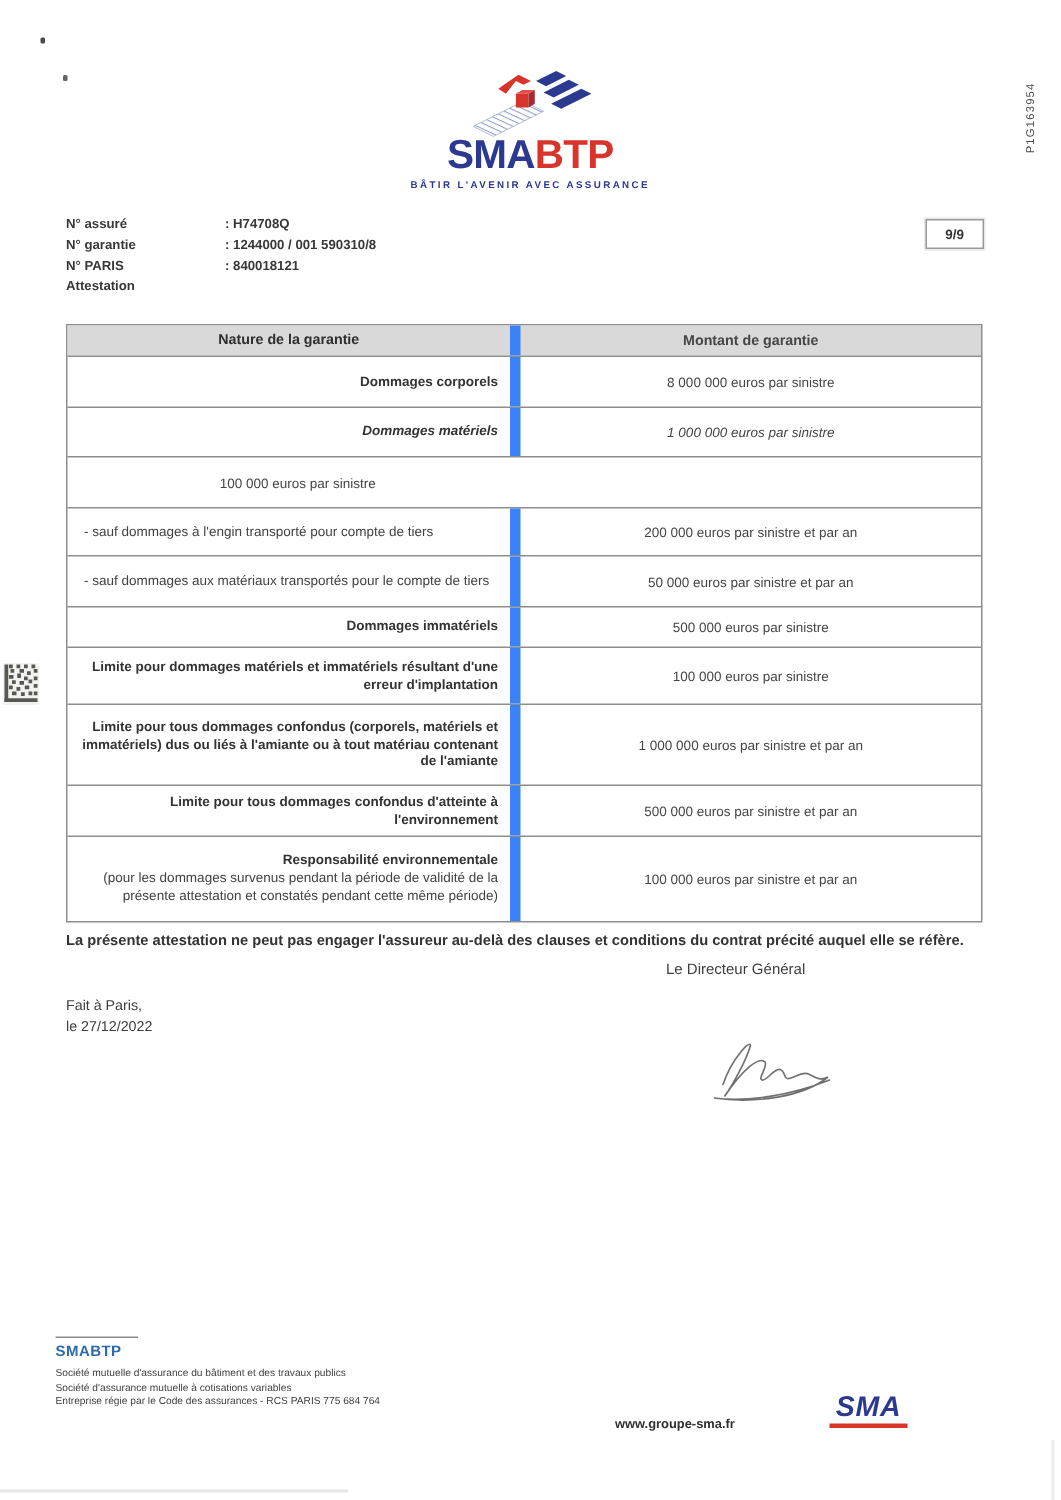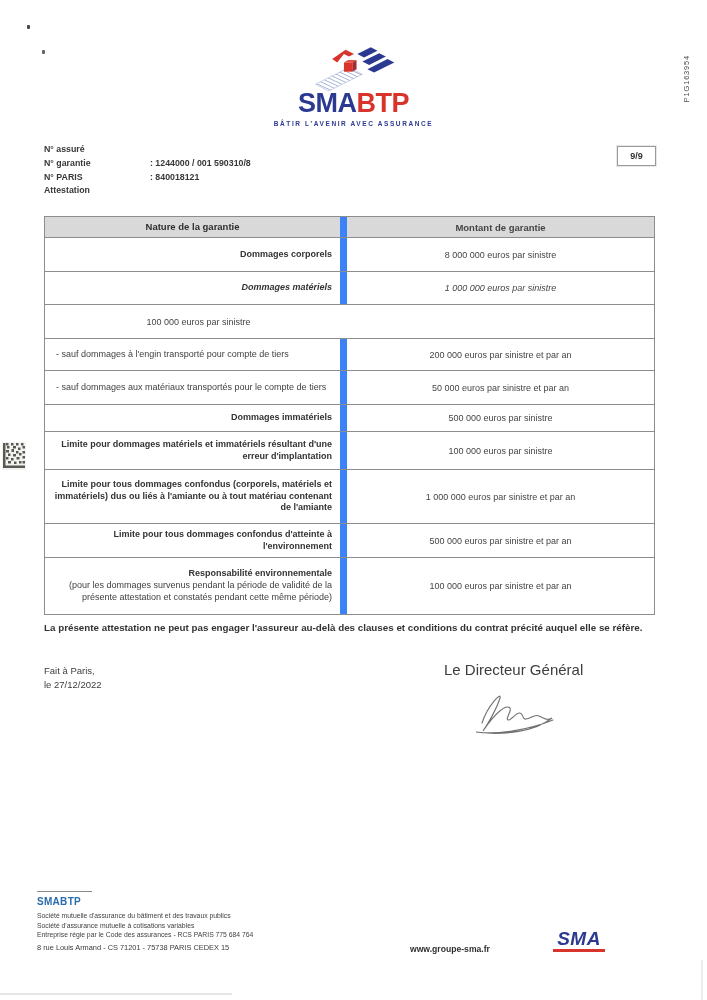--- a/index.html
+++ b/index.html
@@ -48,21 +48,21 @@
   .r1 { height:34px; } .r2 { height:33px;font-style:italic; } .r3 { height:34px; } .r4 { height:32px; } .r5 { height:34px; }
   .r6 { height:27px; } .r7 { height:38px; } .r8 { height:54px; } .r9 { height:34px; } .r10 { height:57px; }
   .bold-n .cell-n { font-weight:bold; color:#333;text-align:right; }
   .sub .cell-n { padding-left:20px; text-indent:-9px; text-align:justify; color:#424242; }
   .note-txt { font-weight:normal; color:#424242; }
 
   
   .closing { position:absolute; left:44px; top:621px; width:626px; font-size:9.8px; font-weight:bold; color:#333;
              text-align:justify; line-height:13.5px; }
   .dateline { position:absolute; left:44px; top:664px; font-size:9.5px; color:#3d3d3d; line-height:13.5px; }
-  .director { position:absolute; left:444px; top:641px; font-size:15px; color:#3d3d3d;margin-top:20px; }
+  .director { position:absolute; left:444px; top:641px; font-size:10px; color:#3d3d3d; }
   .sig { position:absolute; left:452px; top:683px; width:130px; height:62px; }
 
   
   .footer-line { position:absolute; left:37px; top:891px; width:55px; height:1px; background:#8a8a8a; }
   .footer-block { position:absolute; left:37px; top:896px; width:320px; }
   .footer-name { font-size:10px; font-weight:bold; color:#2a6bad; letter-spacing:0.3px; }
   .footer-legal { margin-top:4px; font-size:6.8px; color:#3f3f3f; line-height:9.6px; }
   .footer-addr { margin-top:3px; font-size:7.4px; color:#3a3a3a; }
   .weblink { position:absolute; left:410px; top:944px; font-size:8.6px; font-weight:bold; color:#2f2f2f; }
   .sma-logo { position:absolute; left:553px; top:929px; width:52px; text-align:center; }
@@ -99,20 +99,21 @@
     </svg>
     <div class="logo-word"><span class="p1">SMA</span><span class="p2">BTP</span></div>
     <div class="logo-tagline">BÂTIR L'AVENIR AVEC ASSURANCE</div>
   </div>
 
   <div class="side-code">P1G163954</div>
 
   <div class="policy-block">
     <div class="policy-row">
       <span class="lbl">N° assuré</span>
+      <span class="val">: H74708Q</span>
     </div>
     <div class="policy-row">
       <span class="lbl">N° garantie</span>
       <span class="val">: 1244000 / 001 590310/8</span>
     </div>
     <div class="policy-row">
       <span class="lbl">N° PARIS</span>
       <span class="val">: 840018121</span>
     </div>
     <div class="policy-row">
@@ -215,21 +216,20 @@
   </svg>
 
   <div class="footer-line"></div>
   <div class="footer-block">
     <div class="footer-name">SMABTP</div>
     <div class="footer-legal">
       <div>Société mutuelle d'assurance du bâtiment et des travaux publics</div>
       <div>Société d'assurance mutuelle à cotisations variables</div>
       <div>Entreprise régie par le Code des assurances - RCS PARIS 775 684 764</div>
     </div>
-    <div class="footer-addr">8 rue Louis Armand - CS 71201 - 75738 PARIS CEDEX 15</div>
   </div>
   <div class="weblink">www.groupe-sma.fr</div>
   <div class="sma-logo">
     <div class="word">SMA</div>
     <div class="bar-r"></div>
   </div>
 
   <div class="bottom-faint"></div>
   <div class="edge-faint"></div>
 

